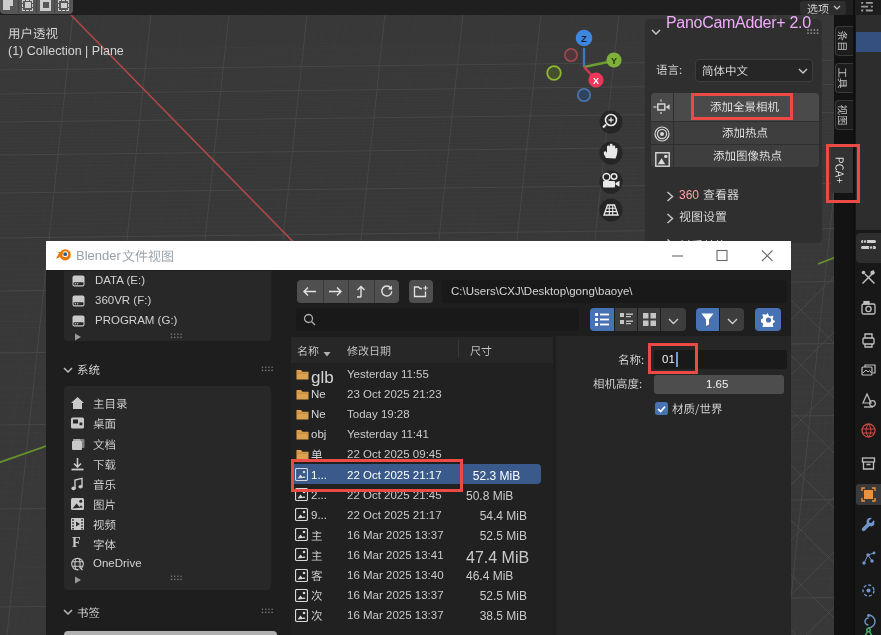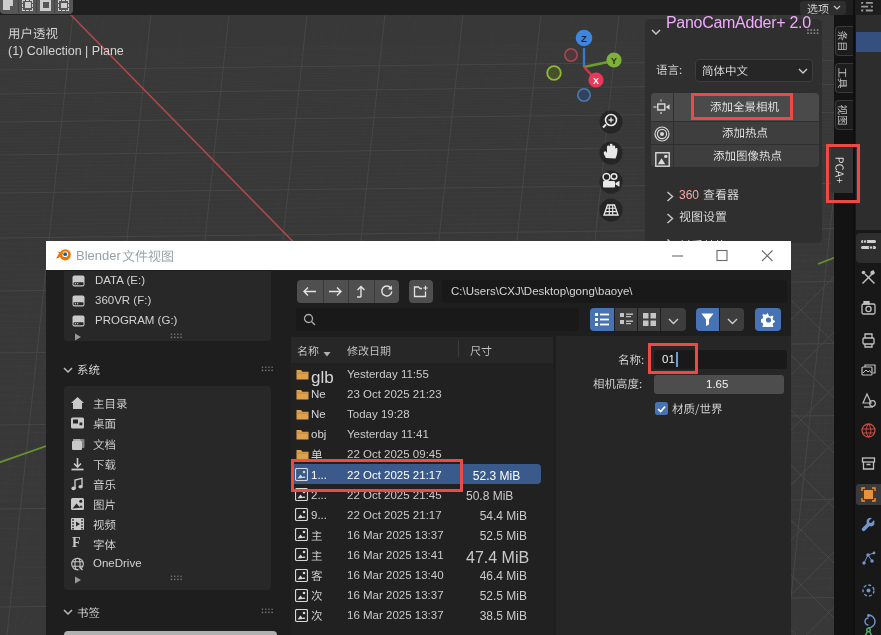--- a/index.html
+++ b/index.html
@@ -916,21 +916,21 @@
 <div class="lat" style="left:466px;top:549px;font-size:16px;color:#cacaca;width:61px;text-align:right">47.4 MiB</div>
 <svg class="a" style="left:295px;top:569px" width="13" height="13">
       <rect x="0.5" y="0.5" width="12" height="12" rx="1.5" fill="none" stroke="#d8d8d8" stroke-width="1.2"></rect>
       <path d="M2.5 10.5l3-4 2.3 2.7 1.2-1.3 1.5 1.8z" fill="#d8d8d8"></path>
       <circle cx="9" cy="4" r="1.3" fill="#d8d8d8"></circle>
     </svg>
 <svg style="position:absolute;left:311px;top:580.05px;width:2px;height:2px;overflow:visible">
       <path fill="#d6d6d6" d="M4.1 -6.1H7.6C7.1 -5.6 6.5 -5.1 5.8 -4.6C5.1 -5 4.5 -5.5 4 -6ZM4.3 -7.6C3.8 -6.7 2.7 -5.7 1.1 -5C1.3 -4.9 1.5 -4.6 1.6 -4.4C2.3 -4.7 2.9 -5.1 3.4 -5.5C3.9 -5 4.4 -4.6 5 -4.2C3.6 -3.5 1.9 -3 0.4 -2.8C0.6 -2.6 0.7 -2.2 0.8 -2C1.4 -2.1 2 -2.3 2.7 -2.4V0.9H3.5V0.5H8.1V0.9H8.9V-2.5C9.5 -2.4 10 -2.3 10.5 -2.2C10.7 -2.4 10.9 -2.8 11.1 -3C9.5 -3.2 7.9 -3.6 6.6 -4.2C7.5 -4.8 8.4 -5.6 8.9 -6.5L8.3 -6.8L8.2 -6.8H4.7C4.9 -7 5.1 -7.2 5.3 -7.5ZM5.8 -3.7C6.6 -3.3 7.5 -2.9 8.5 -2.6H3.2C4.1 -2.9 5 -3.3 5.8 -3.7ZM3.5 -0.2V-1.9H8.1V-0.2ZM5 -9.5C5.1 -9.3 5.3 -8.9 5.5 -8.6H0.9V-6.5H1.7V-7.8H9.7V-6.5H10.6V-8.6H6.5C6.3 -9 6 -9.4 5.8 -9.8Z"></path>
     </svg>
 <div class="lat" style="left:347px;top:569px;font-size:11.5px;color:#cacaca">16 Mar 2025 13:40</div>
-<div class="lat" style="left:466px;top:569px;font-size:12px;color:#cacaca;width:61px;text-align:right">46.4 MiB</div>
+<div class="lat" style="left:466px;top:569px;font-size:12px;color:#cacaca;width:61px;">46.4 MiB</div>
 <svg class="a" style="left:295px;top:589px" width="13" height="13">
       <rect x="0.5" y="0.5" width="12" height="12" rx="1.5" fill="none" stroke="#d8d8d8" stroke-width="1.2"></rect>
       <path d="M2.5 10.5l3-4 2.3 2.7 1.2-1.3 1.5 1.8z" fill="#d8d8d8"></path>
       <circle cx="9" cy="4" r="1.3" fill="#d8d8d8"></circle>
     </svg>
 <svg style="position:absolute;left:311px;top:600.15px;width:2px;height:2px;overflow:visible">
       <path fill="#d6d6d6" d="M0.7 -8.2C1.4 -7.8 2.4 -7.1 2.9 -6.6L3.4 -7.3C2.9 -7.8 2 -8.5 1.2 -8.9ZM0.5 -0.8 1.3 -0.2C2 -1.3 2.9 -2.6 3.5 -3.8L2.9 -4.4C2.1 -3.1 1.1 -1.7 0.5 -0.8ZM5.2 -9.7C4.9 -7.8 4.2 -6 3.3 -4.9C3.6 -4.8 4 -4.6 4.2 -4.4C4.6 -5.1 5 -5.9 5.4 -6.9H9.6C9.4 -6.1 9.1 -5.2 8.8 -4.6C9 -4.5 9.3 -4.4 9.5 -4.3C9.9 -5.1 10.4 -6.3 10.7 -7.4L10.1 -7.8L9.9 -7.7H5.7C5.9 -8.3 6 -8.9 6.1 -9.5ZM6.5 -6.3V-5.6C6.5 -3.9 6.3 -1.4 2.8 0.3C3 0.4 3.3 0.8 3.4 1C5.7 -0.2 6.7 -1.6 7.1 -3C7.8 -1.2 8.8 0.1 10.5 0.8C10.6 0.6 10.9 0.3 11.1 0.1C9.1 -0.6 8 -2.4 7.4 -4.7C7.5 -5 7.5 -5.3 7.5 -5.6V-6.3Z"></path>
     </svg>
 <div class="lat" style="left:347px;top:589px;font-size:11.5px;color:#cacaca">16 Mar 2025 13:37</div>
 <div class="lat" style="left:466px;top:589px;font-size:12px;color:#cacaca;width:61px;text-align:right">52.5 MiB</div>

